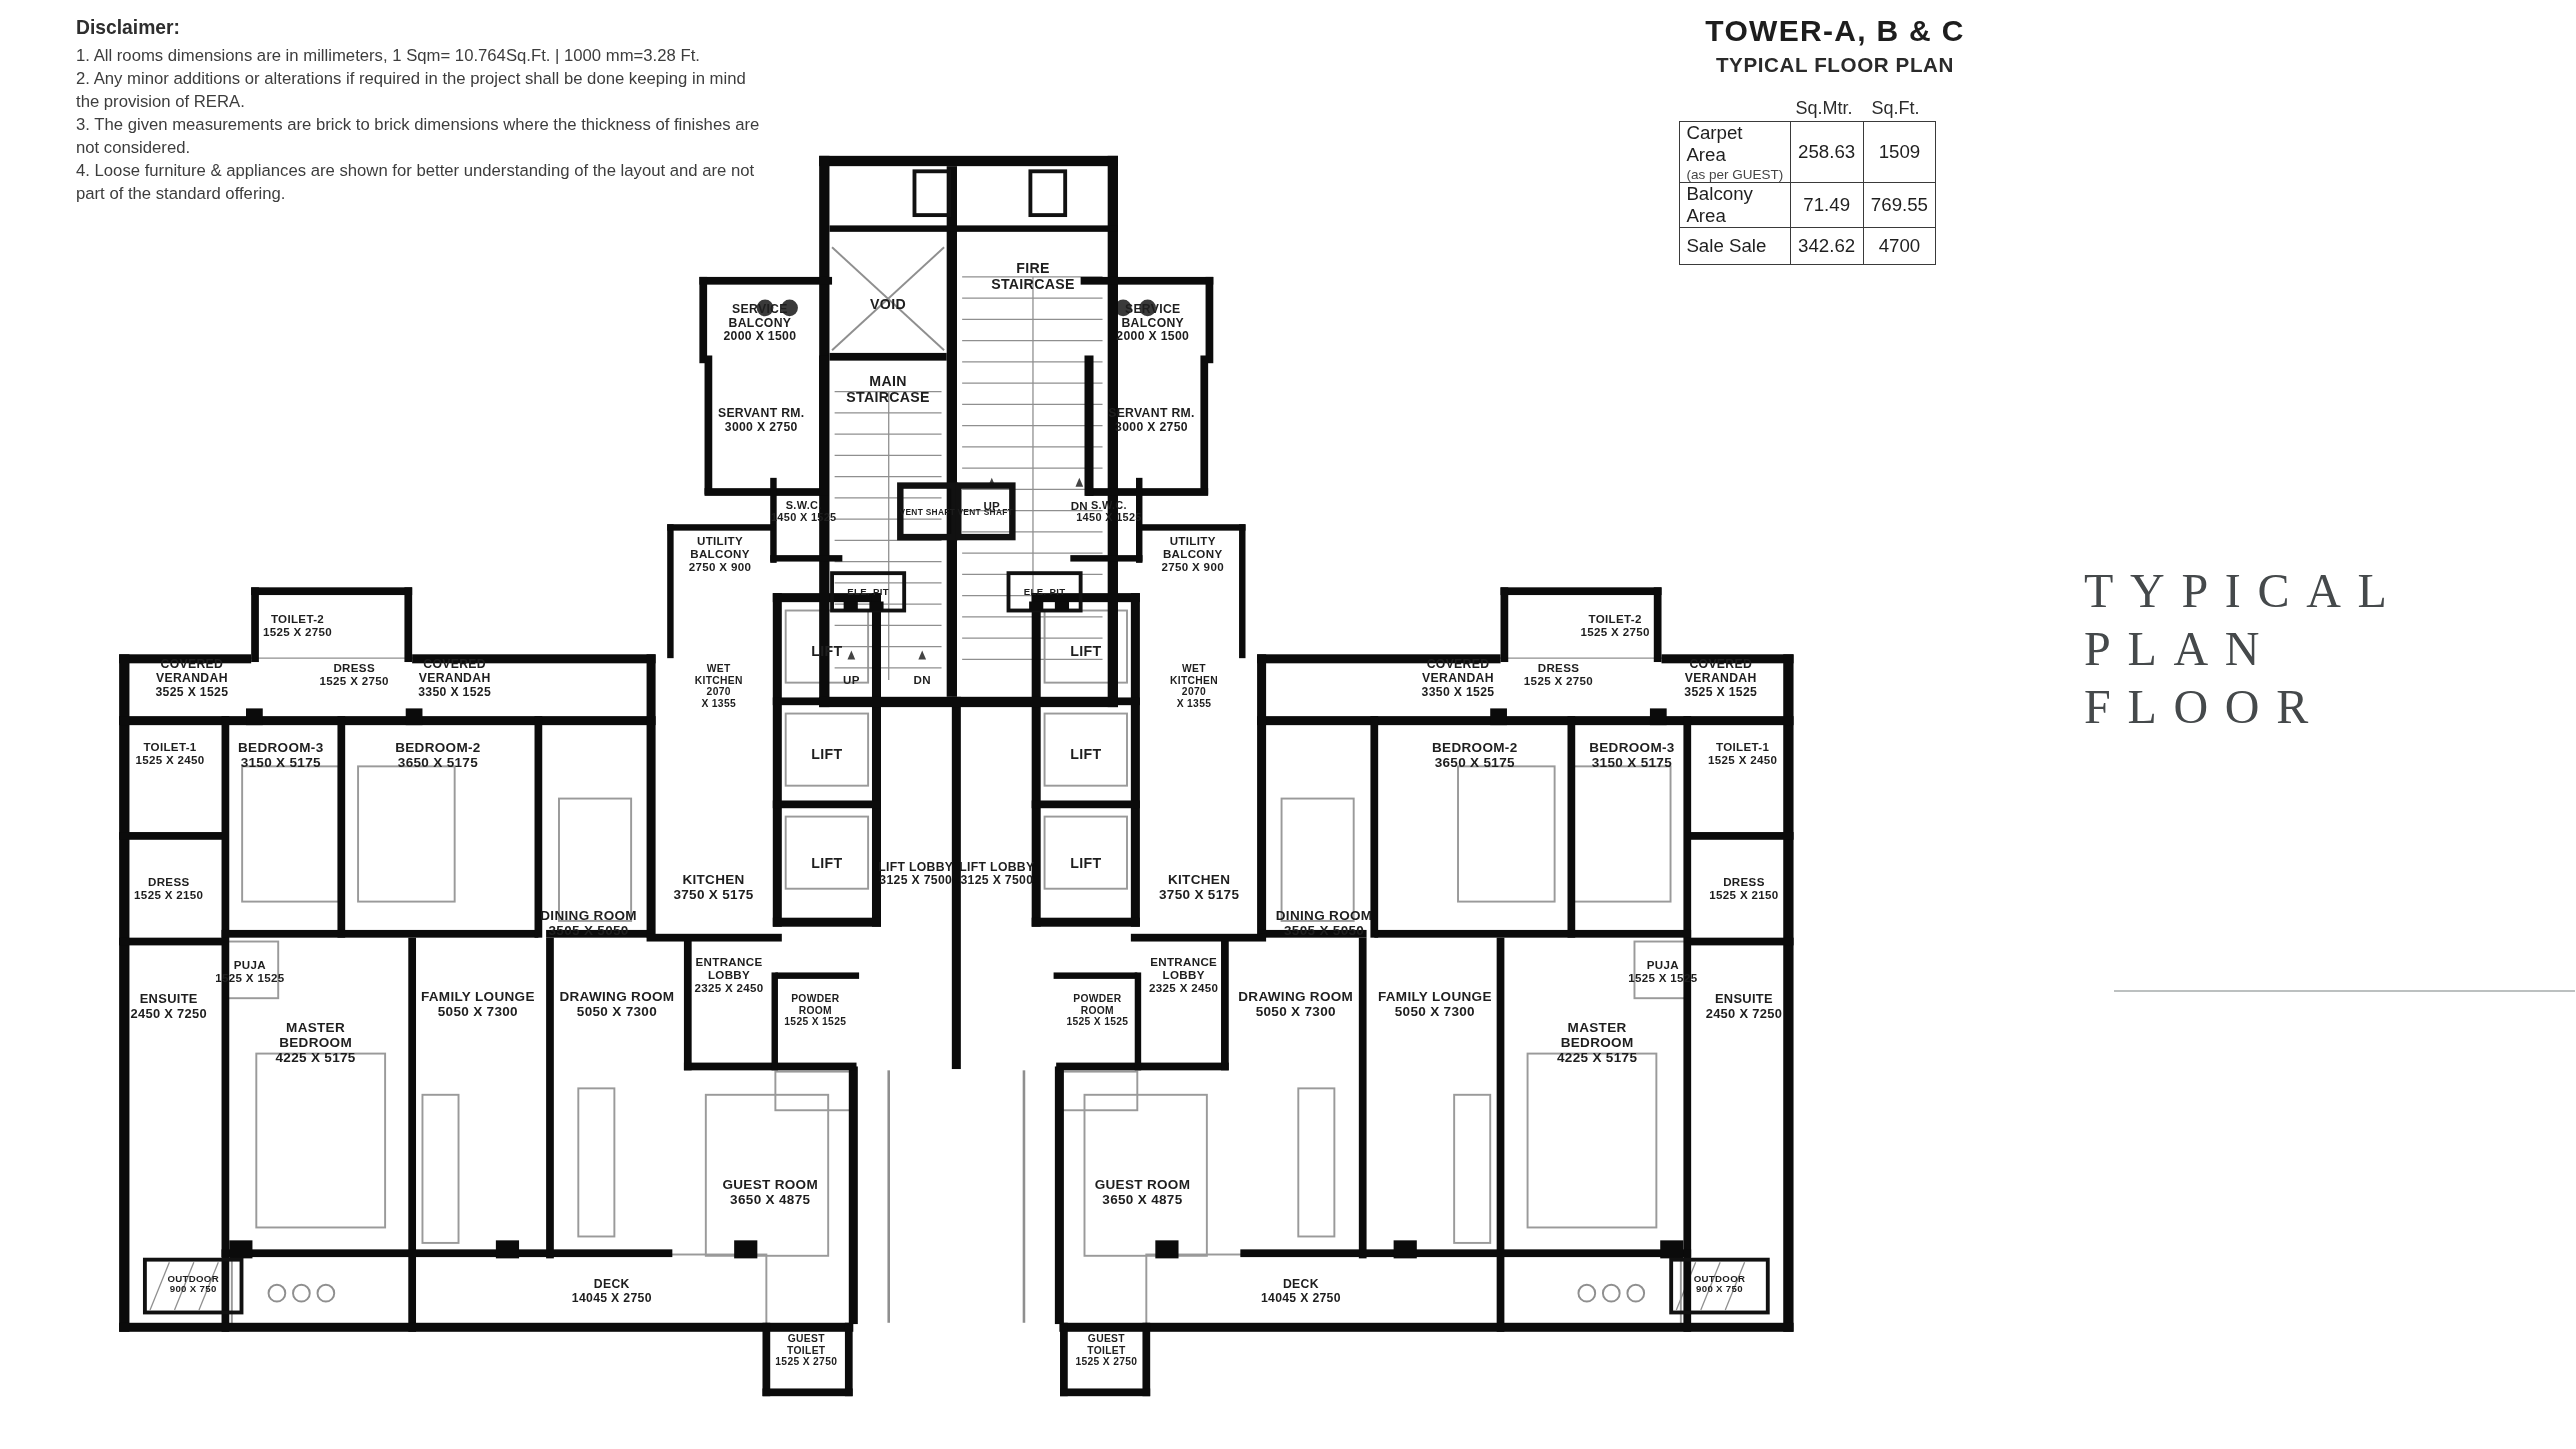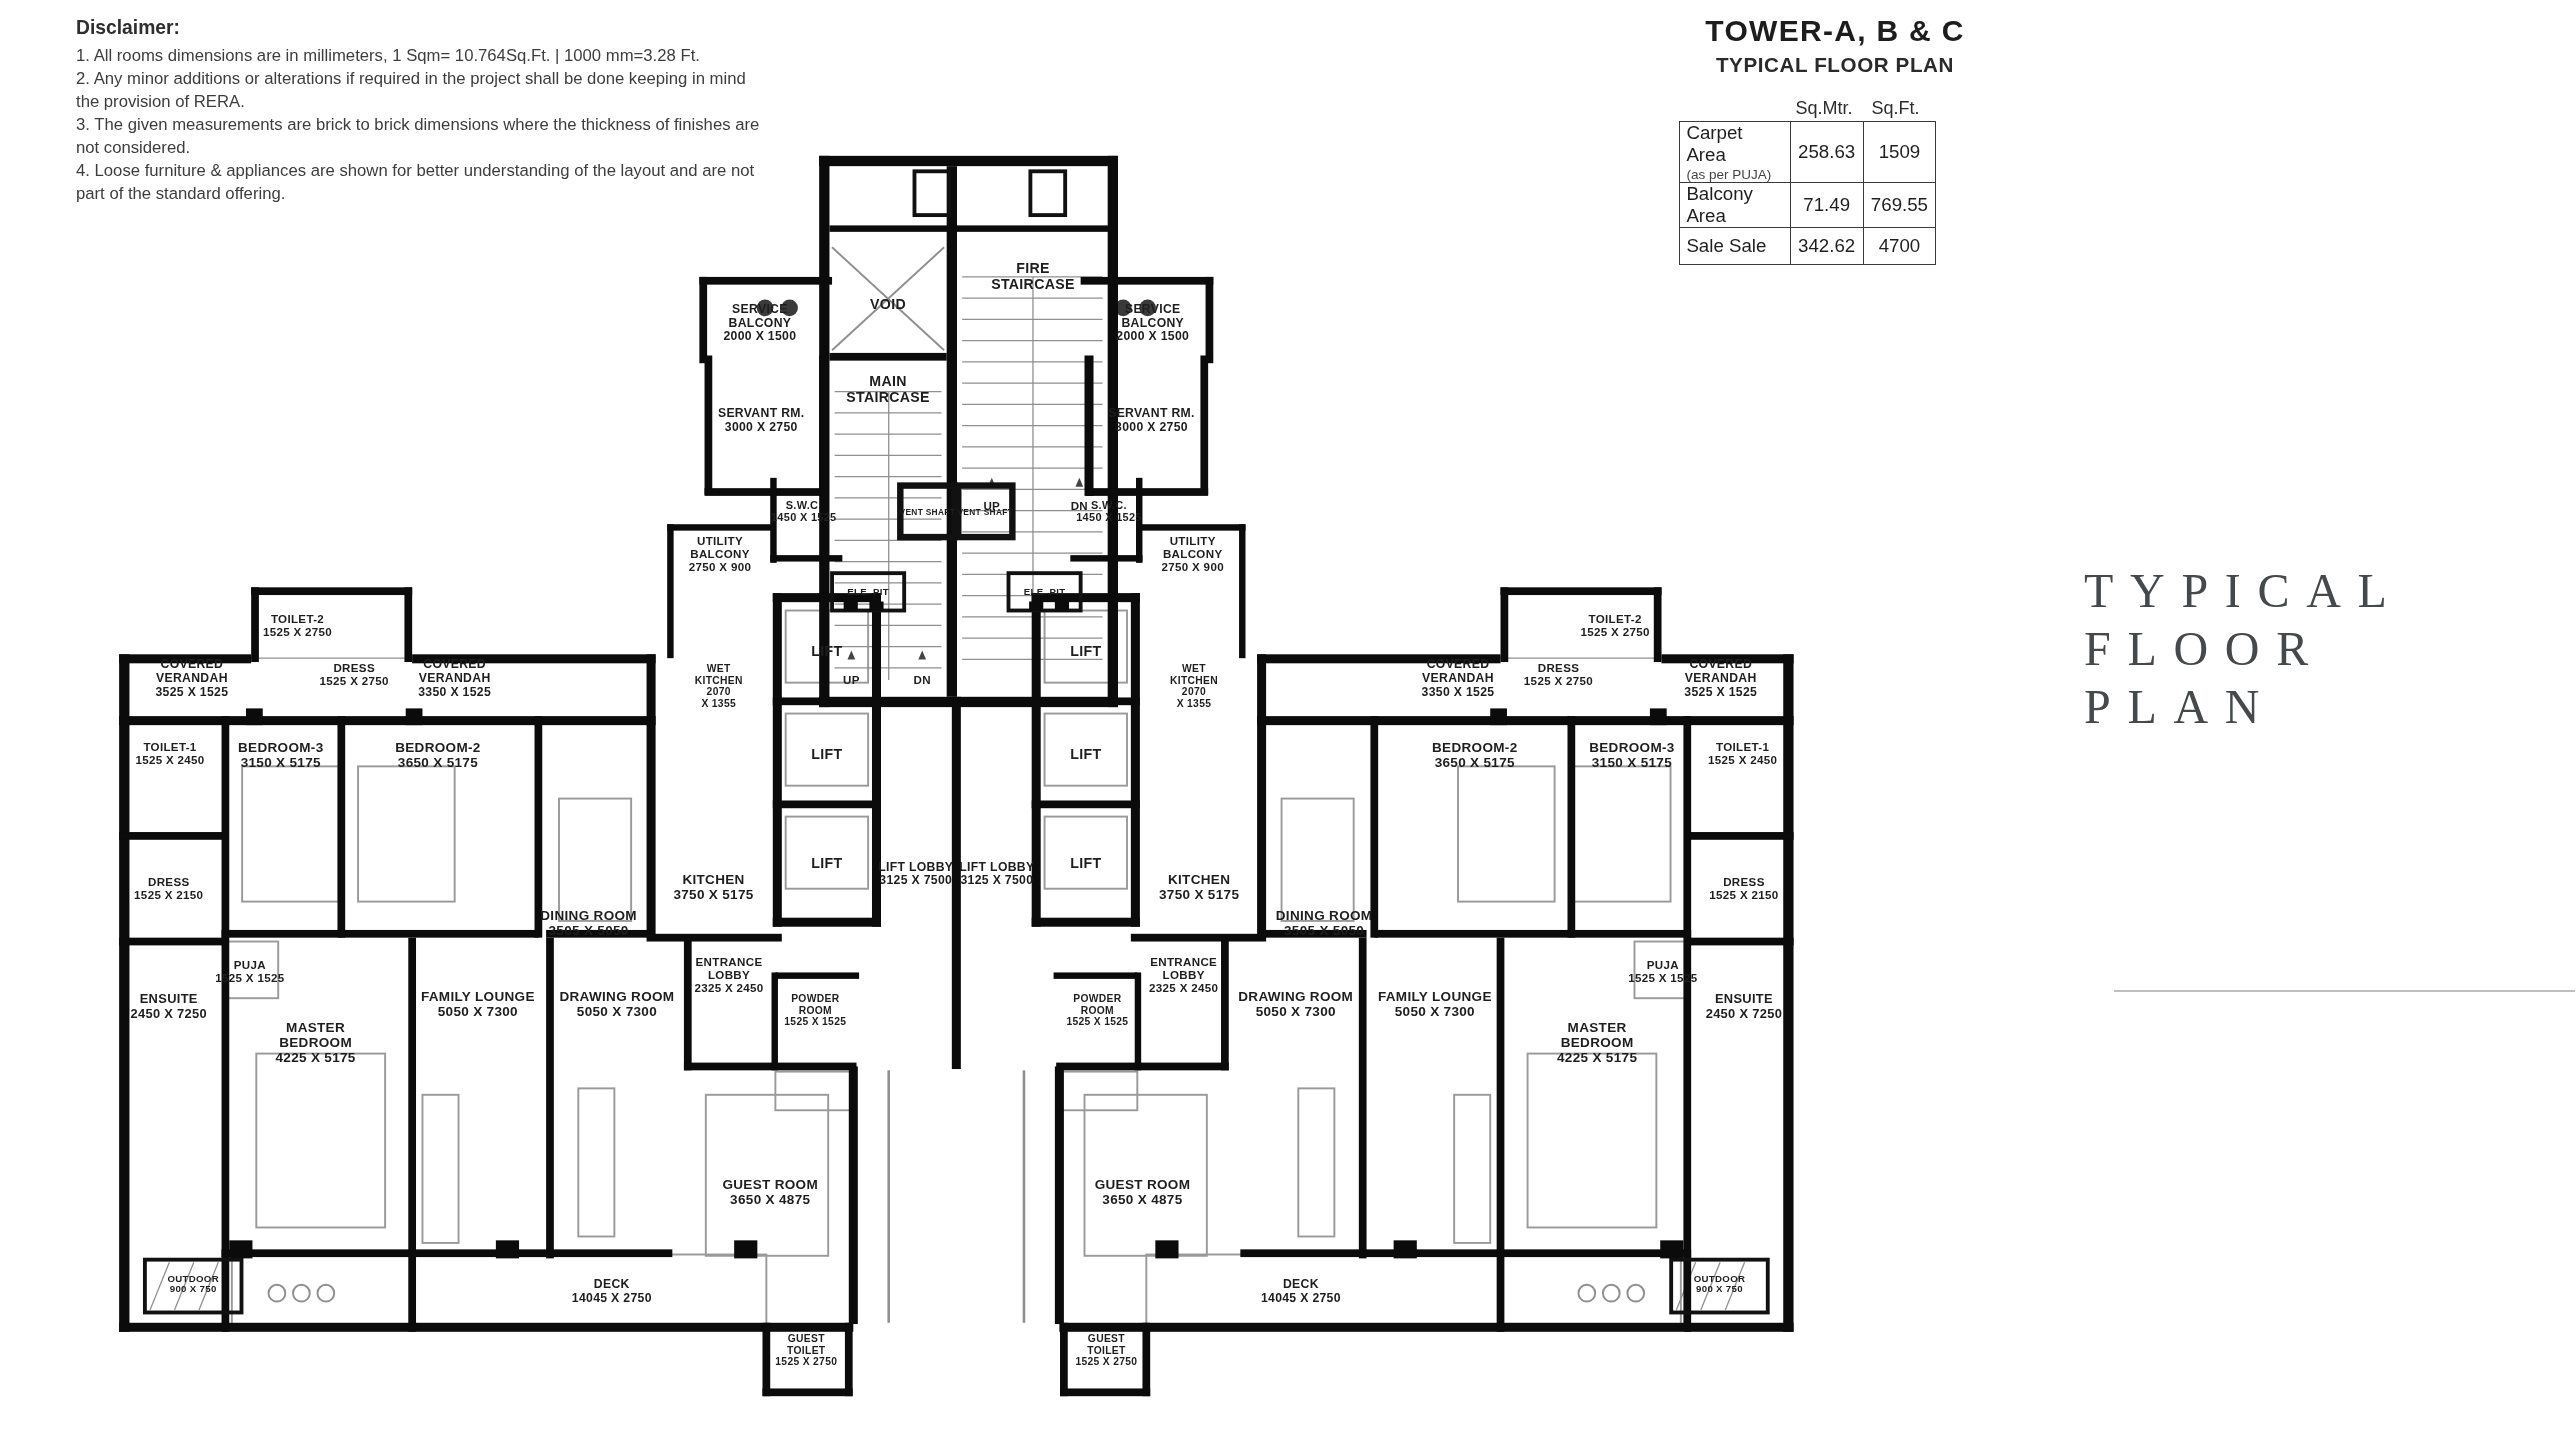--- a/index.html
+++ b/index.html
@@ -54,41 +54,41 @@
 
   <div class="abs tbl-headers">
     <div class="h-spacer"></div>
     <div class="h-cell">Sq.Mtr.</div>
     <div class="h-cell2">Sq.Ft.</div>
   </div>
 
   <table class="abs areatable">
     <tbody>
         <tr class="r1">
-      <td class="lbl"><span>Carpet Area</span><span class="sublbl">(as per PUJA)</span></td>
+      <td class="lbl"><span>Carpet Area</span><span class="sublbl">(as per GUEST)</span></td>
       <td class="num">258.63</td>
       <td class="num">1509</td>
     </tr>
     <tr class="r2">
       <td class="lbl">Balcony Area</td>
       <td class="num">71.49</td>
       <td class="num">769.55</td>
     </tr>
     <tr class="r3">
       <td class="lbl">Sale Sale</td>
       <td class="num">342.62</td>
       <td class="num">4700</td>
     </tr>
   </tbody>
     </table>
 
   <div class="abs sidetitle">
     <div>TYPICAL</div>
+    <div>PLAN</div>
     <div>FLOOR</div>
-    <div>PLAN</div>
   </div>
   <div class="abs divider"></div>
 
   <svg class="abs plan" viewBox="0 0 4000 2250" xmlns="http://www.w3.org/2000/svg">
     <g id="g-gray">
         <rect x="360" y="1948" width="830" height="116" fill="none" stroke="#9a9a9a" stroke-width="3"></rect>
         <rect x="1780" y="1948" width="830" height="116" fill="none" stroke="#9a9a9a" stroke-width="3"></rect>
         <rect x="1220" y="948" width="128" height="112" fill="none" stroke="#9a9a9a" stroke-width="3"></rect>
         <rect x="1622" y="948" width="128" height="112" fill="none" stroke="#9a9a9a" stroke-width="3"></rect>
         <rect x="1220" y="1108" width="128" height="112" fill="none" stroke="#9a9a9a" stroke-width="3"></rect>

